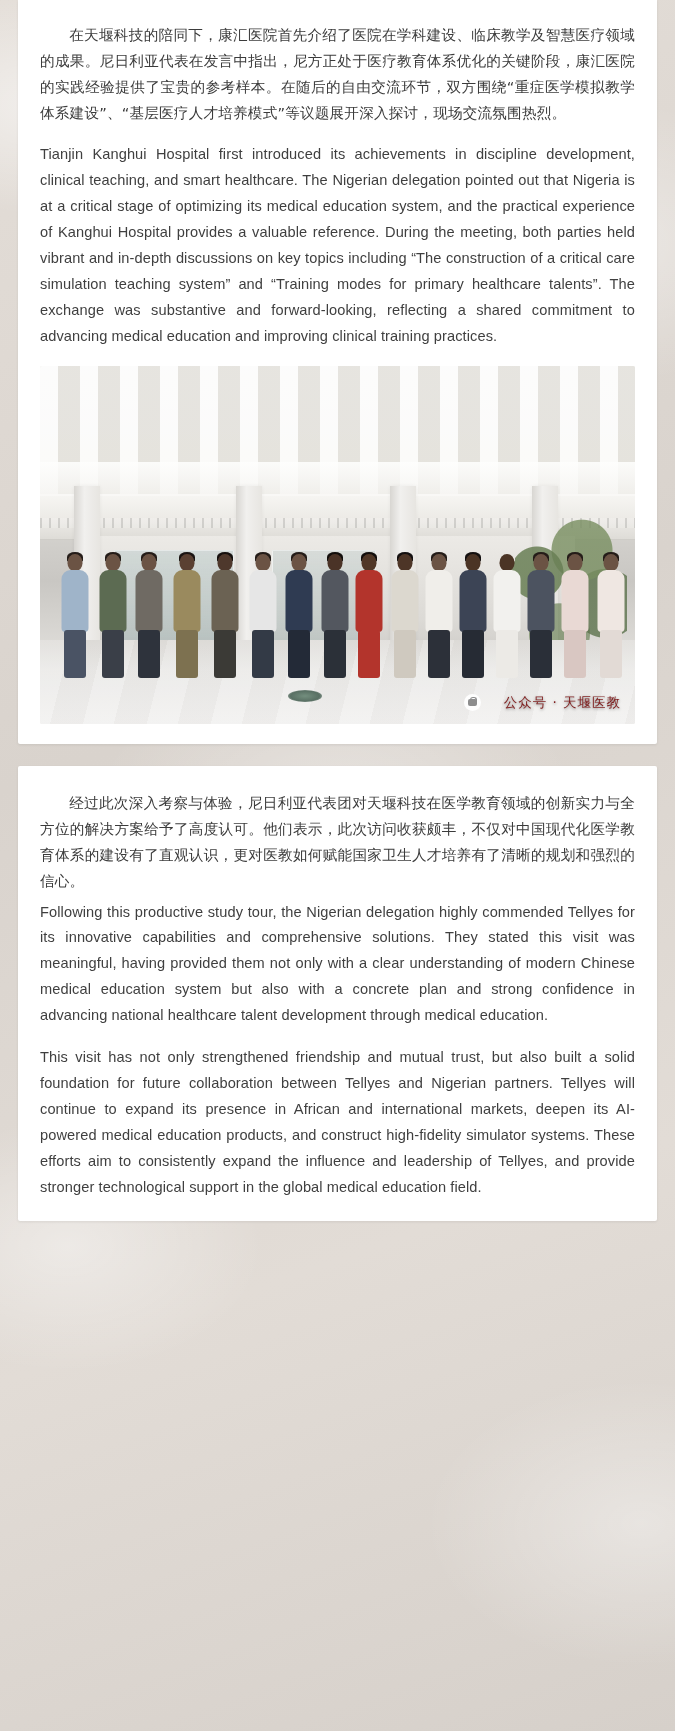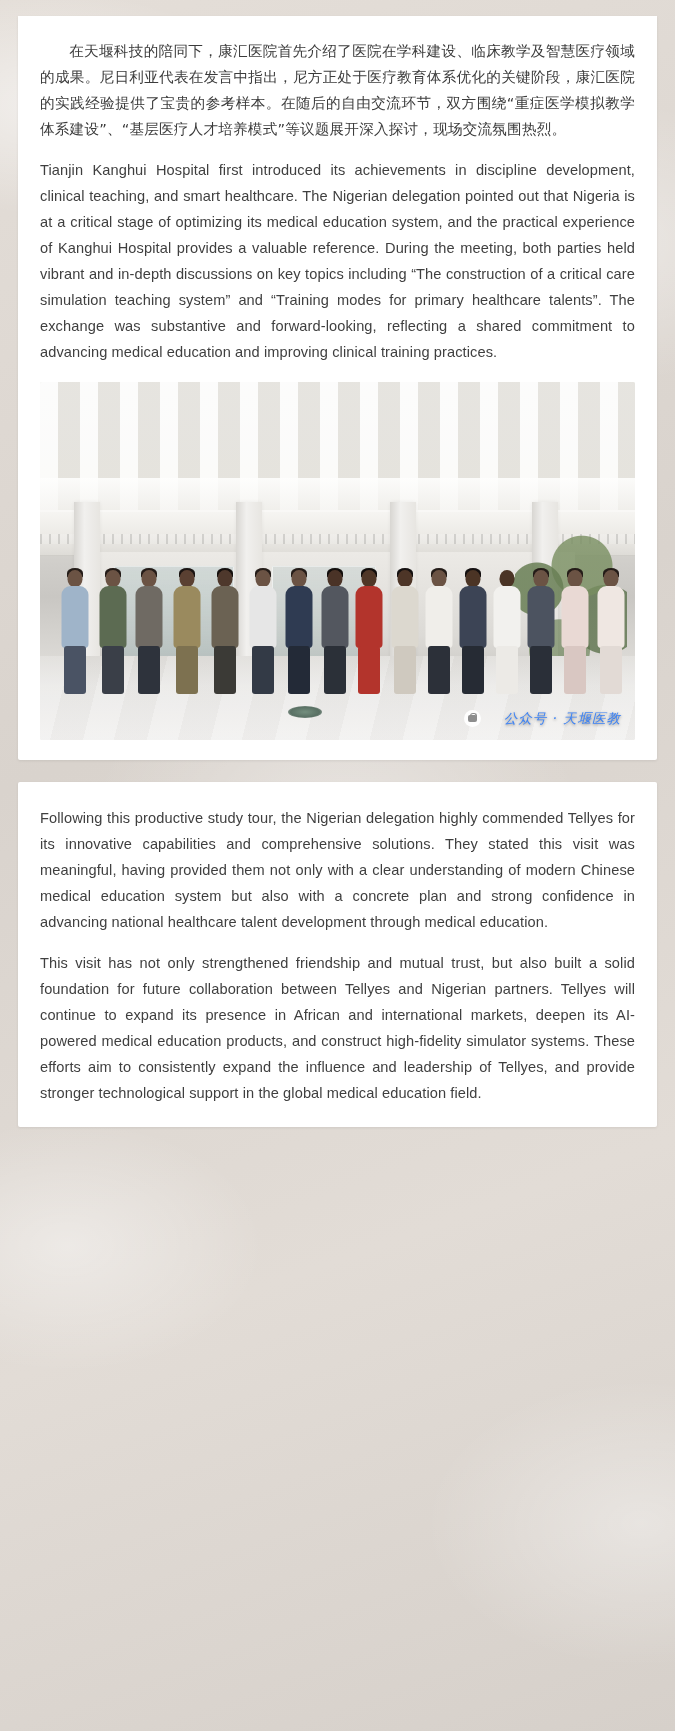--- a/index.html
+++ b/index.html
@@ -36,21 +36,21 @@
     padding: 0 0 30px 0;
   }
   .card {
     background: #ffffff;
     margin: 0 18px 22px 18px;
     padding: 24px 22px 20px 22px;
     border-radius: 2px;
     box-shadow: 0 1px 3px rgba(0,0,0,0.08);
   }
   .card.first {
-    margin-top: 16px;
+    margin-top: 0;
     padding-top: 22px;
     border-radius: 0 0 2px 2px;
   }
   p {
     margin: 0 0 16px 0;
     color: #3f3f3f;
     font-size: 14.6px;
     line-height: 1.78;
     text-align: justify;
   }
@@ -180,26 +180,25 @@
     background: linear-gradient(180deg, #2d3340, #22262f);
     border-radius: 3px;
   }
   .watermark {
     position: absolute;
     right: 14px;
     bottom: 12px;
     display: flex;
     align-items: center;
     gap: 23px;
-    color: #3b82f6;
+    color: #7f1d1d;
     font-size: 13.5px;
     font-family: "DejaVu Sans", "Liberation Sans", sans-serif;
     text-shadow: 0 1px 3px rgba(0,0,0,0.45);
     letter-spacing: 1px;
-    font-style: italic;
   }
   .wm-badge {
     width: 17px; height: 17px; border-radius: 50%;
     background: rgba(255,255,255,0.92);
     display: inline-block;
     position: relative;
   }
   .wm-badge::before {
     content: "";
     position: absolute; left: 4px; top: 5px;
@@ -344,17 +343,18 @@
       </div>
 
       <div class="watermark">
         <span class="wm-badge"></span>
         <span>公众号 · 天堰医教</span>
       </div>
     </div>
   </div>
 
   <div class="card">
+    <p class="zh indent tight">经过此次深入考察与体验，尼日利亚代表团对天堰科技在医学教育领域的创新实力与全方位的解决方案给予了高度认可。他们表示，此次访问收获颇丰，不仅对中国现代化医学教育体系的建设有了直观认识，更对医教如何赋能国家卫生人才培养有了清晰的规划和强烈的信心。</p>
     <p class="en">Following this productive study tour, the Nigerian delegation highly commended Tellyes for its innovative capabilities and comprehensive solutions. They stated this visit was meaningful, having provided them not only with a clear understanding of modern Chinese medical education system but also with a concrete plan and strong confidence in advancing national healthcare talent development through medical education.</p>
     <p class="en">This visit has not only strengthened friendship and mutual trust, but also built a solid foundation for future collaboration between Tellyes and Nigerian partners. Tellyes will continue to expand its presence in African and international markets, deepen its AI-powered medical education products, and construct high-fidelity simulator systems. These efforts aim to consistently expand the influence and leadership of Tellyes, and provide stronger technological support in the global medical education field.</p>
   </div>
 
 </div>
 
 </body></html>

